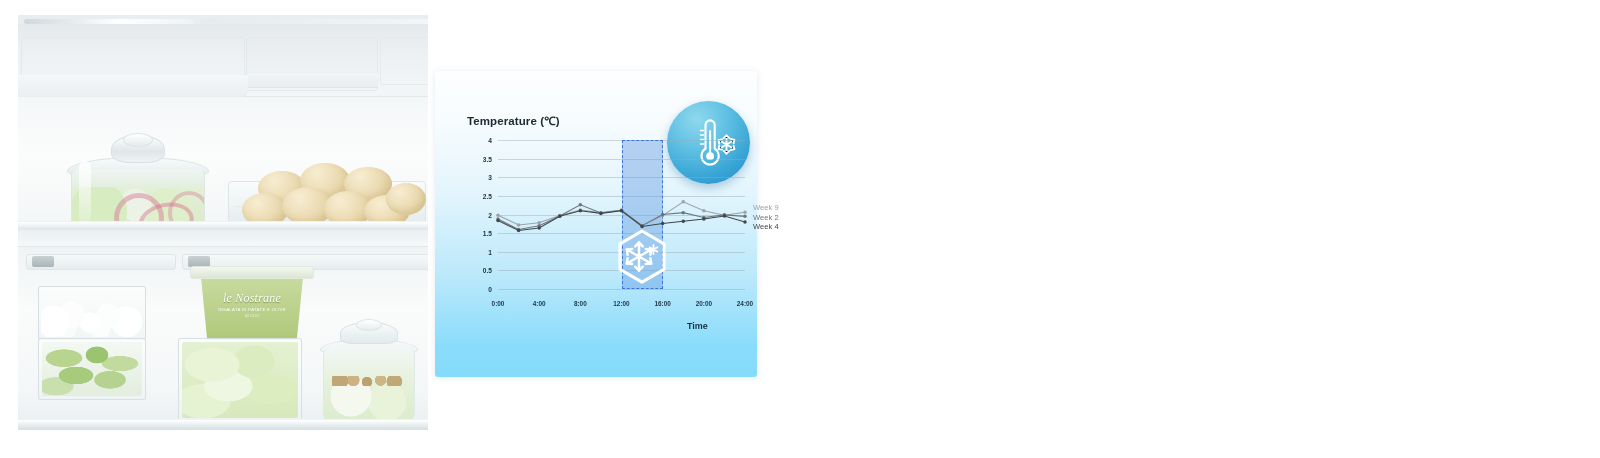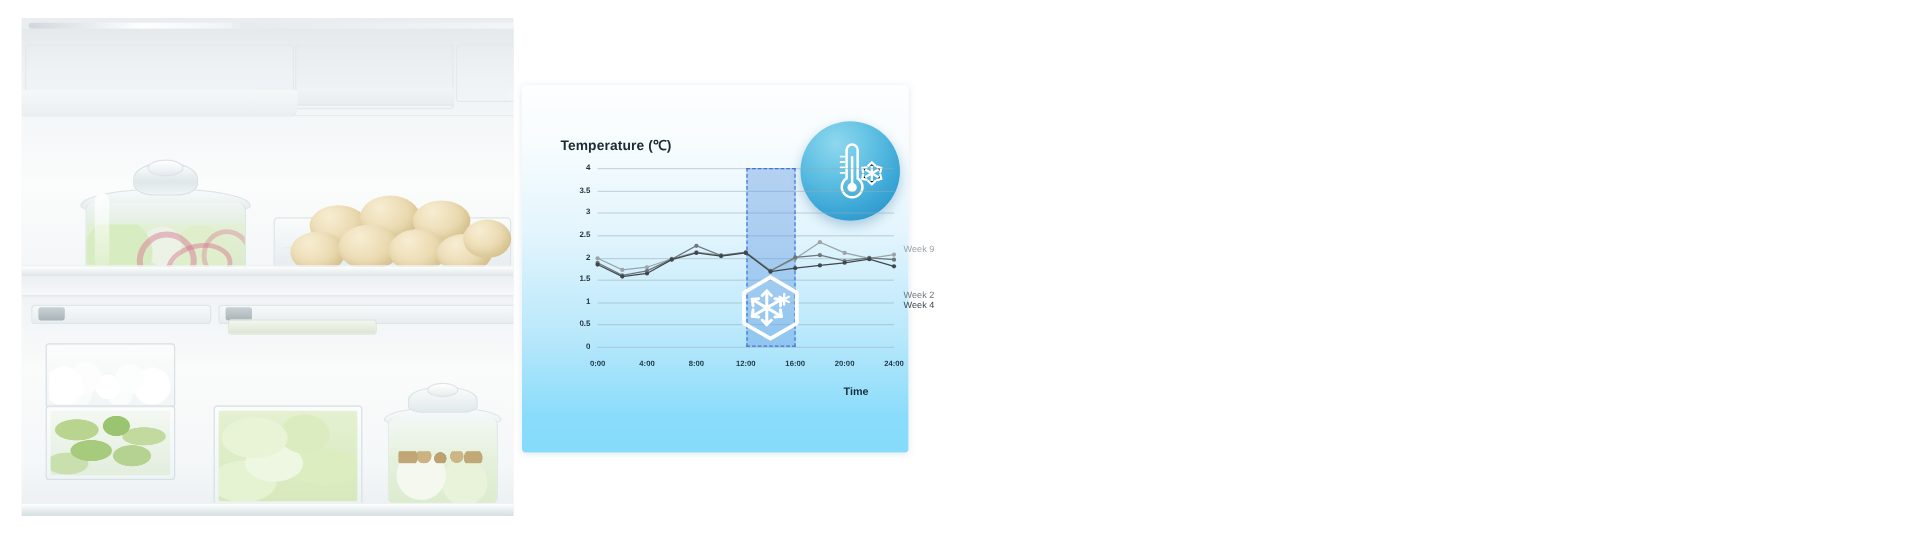--- a/index.html
+++ b/index.html
@@ -300,21 +300,21 @@
     position:absolute;right:100%;margin-right:6px;
     transform:translateY(-50%);
     font-size:6.6px;font-weight:bold;color:#223541;white-space:nowrap;
   }
   .xtick{
     position:absolute;top:100%;margin-top:11px;
     transform:translateX(-50%);
     font-size:6.4px;font-weight:bold;color:#1d3442;white-space:nowrap;
   }
   .xaxis-label{
-    position:absolute;left:268px;top:250px;
+    position:absolute;left:252px;top:250px;
     font-size:9px;font-weight:bold;color:#17303e;
   }
 
   
   .band{
     position:absolute;top:0;height:149px;
     background:rgba(96,152,224,.42);
     border:1px dashed #3f74d6;
     box-sizing:border-box;
   }
@@ -395,20 +395,25 @@
         <div class="tab tab1"></div>
         <div class="tab tab2"></div>
 
         <div class="box box-eggs">
           <div class="eggs"></div>
         </div>
         <div class="box box-herb">
           <div class="herbs"></div>
         </div>
 
+        <div class="tub">
+          <div class="tub-label">le Nostrane</div>
+          <div class="tub-sub">INSALATA DI PATATE E OLIVE</div>
+          <div class="tub-sub2">IN OLIO</div>
+        </div>
         <div class="tub-lid"></div>
 
         <div class="box box-lettuce">
           <div class="lettuce"></div>
         </div>
 
         <div class="jar2">
           <div class="jar2-rim"></div>
           <div class="jar2-lid"></div>
           <div class="jar2-knob"></div>
@@ -538,20 +543,20 @@
           <circle cx="164.67" cy="83.44" r="1.75" fill="#3f474c"></circle>
           <circle cx="185.25" cy="81.20" r="1.75" fill="#3f474c"></circle>
           <circle cx="205.83" cy="78.97" r="1.75" fill="#3f474c"></circle>
           <circle cx="226.42" cy="75.99" r="1.75" fill="#3f474c"></circle>
           <circle cx="247.00" cy="81.95" r="1.75" fill="#3f474c"></circle>
         </svg>
     </div>
 
     <div class="legend">
       <div class="legend-row" style="color: rgb(155, 163, 168);">Week 9</div>
-      <div class="legend-row" style="color: rgb(110, 118, 124); margin-top: 28px;">Week 2</div>
+      <div class="legend-row" style="color: rgb(110, 118, 124);">Week 2</div>
       <div class="legend-row" style="color: rgb(63, 71, 76);">Week 4</div>
     </div>
 
     <div class="xaxis-label">Time</div>
   </div>
 
 </div>
 
 </body></html>

